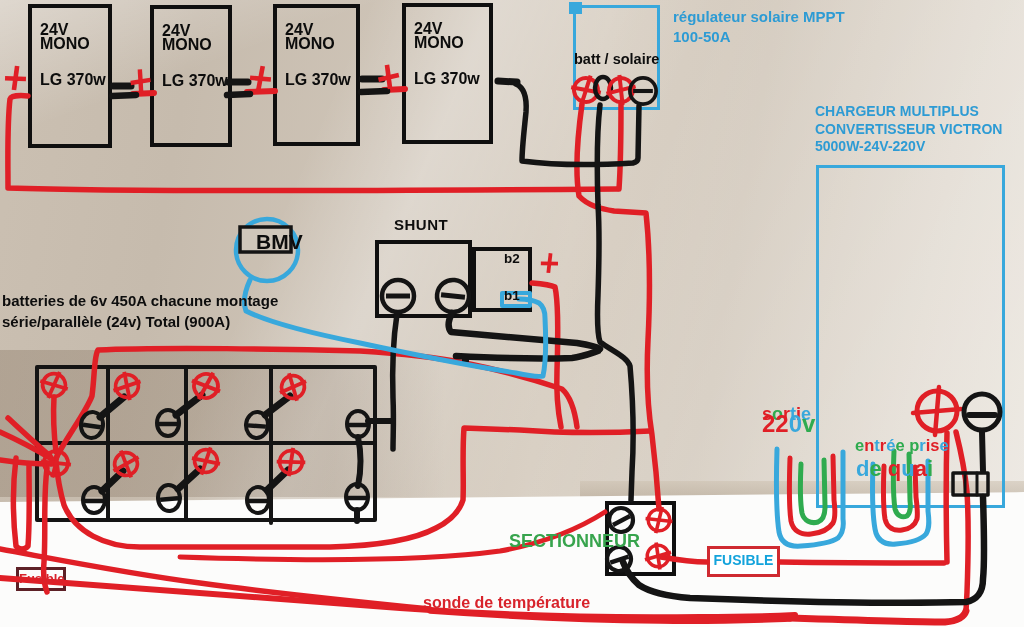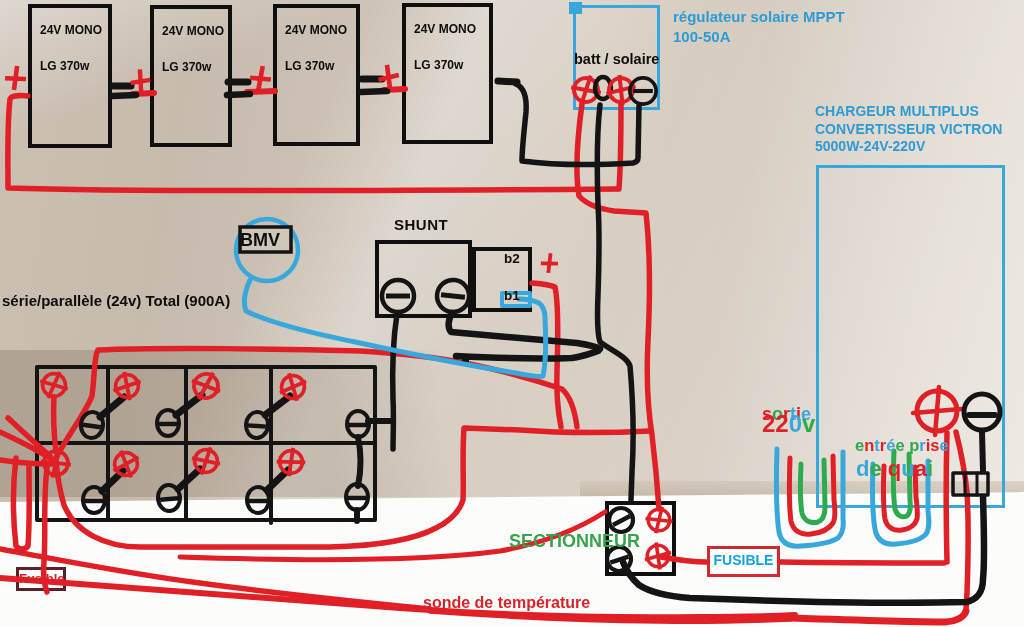--- a/index.html
+++ b/index.html
@@ -17,21 +17,21 @@
       linear-gradient(113deg, rgba(255,255,255,0) 30%, rgba(255,255,255,.30) 40%, rgba(255,255,255,.06) 52%, rgba(255,255,255,0) 58%, rgba(255,255,255,.22) 86%, rgba(255,255,255,.30) 100%),
       linear-gradient(100deg,#cbc0b2 0%,#c6bbad 18%,#cfc5b8 38%,#d9d0c4 55%,#d5ccc0 70%,#e0d9cf 88%,#e6e0d7 100%);}
   .battery-shadow{position:absolute;left:0;top:350px;width:445px;height:147px;
     background:linear-gradient(to right, rgba(120,100,80,.30), rgba(120,100,80,.22) 75%, rgba(120,100,80,0));}
   .wall-edge{position:absolute;left:580px;top:481px;width:444px;height:17px;opacity:.55;
     background:linear-gradient(#cdc1b0,#b3a592);}
   .floor{position:absolute;left:-8px;top:497px;width:1040px;height:140px;background:#fcfcfb;
     transform:rotate(-0.55deg);transform-origin:50% 0;}
   
   .abs{position:absolute;box-sizing:border-box;}
-  .panel{border:4px solid #0f0f0f;padding:15px 0 0 8px;color:#0c0c0c;font-weight:700;font-size:12px;line-height:14px;}
+  .panel{border:4px solid #0f0f0f;padding:15px 0 0 8px;color:#0c0c0c;font-weight:700;font-size:16px;line-height:14px;}
   .panel .l2{margin-top:22px;}
   .bluebox{border:3px solid var(--wire_blue);}
   .blackbox{border:4px solid #0f0f0f;}
   .redbox{border:3px solid #cf2a31;background:#fff;}
   .maroonbox{border:3px solid var(--maroon);}
   
   .lbl{position:absolute;font-weight:700;white-space:nowrap;color:#0d0d0d;}
   .blue-lbl{color:var(--label_blue);}
   .green-lbl{color:var(--label_green);}
   .cyan-lbl{color:var(--label_cyan);}
@@ -248,26 +248,27 @@
       <div>100-50A</div>
     </div>
     <div class="lbl" style="left:574px;top:51px;font-size:14.5px;">batt / solaire</div>
 
     <div class="lbl blue-lbl" style="left:815px;top:103px;font-size:14px;line-height:17.5px;">
       <div>CHARGEUR MULTIPLUS</div>
       <div>CONVERTISSEUR VICTRON</div>
       <div>5000W-24V-220V</div>
     </div>
 
-    <div class="lbl" style="left:240px;top:230px;width:34px;text-align:center;font-size:18px;">BMV</div>
+    <div class="lbl" style="left:256px;top:230px;width:34px;text-align:center;font-size:21px;">BMV</div>
     <div class="lbl" style="left:394px;top:216px;font-size:15px;letter-spacing:.5px;">SHUNT</div>
     <div class="lbl" style="left:504px;top:251px;font-size:13.5px;">b2</div>
     <div class="lbl" style="left:504px;top:288px;font-size:13.5px;">b1</div>
 
     <div class="lbl" style="left:2px;top:291px;font-size:15px;line-height:20.5px;">
+      <div>batteries de 6v 450A chacune montage</div>
       <div>série/parallèle (24v) Total (900A)</div>
     </div>
 
     <div class="lbl green-lbl" style="left:509px;top:531px;font-size:18px;">SECTIONNEUR</div>
     <div class="lbl cyan-lbl" style="left:707px;top:552px;width:73px;text-align:center;font-size:14px;">FUSIBLE</div>
     <div class="lbl red-lbl" style="left:19px;top:571px;font-size:13px;">Fusible</div>
     <div class="lbl red-lbl" style="left:423px;top:594px;font-size:16px;">sonde de température</div>
 
     <div class="lbl" style="left:762px;top:404px;font-size:18px;"><span style="color: rgb(224, 31, 38);">s</span><span style="color: rgb(47, 171, 79);">o</span><span style="color: rgb(224, 31, 38);">r</span><span style="color: rgb(56, 168, 220);">t</span><span style="color: rgb(224, 31, 38);">i</span><span style="color: rgb(56, 168, 220);">e</span></div>
     <div class="lbl" style="left:762px;top:410px;font-size:24px;"><span style="color: rgb(224, 31, 38);">2</span><span style="color: rgb(224, 31, 38);">2</span><span style="color: rgb(56, 168, 220);">0</span><span style="color: rgb(47, 171, 79);">v</span></div>

